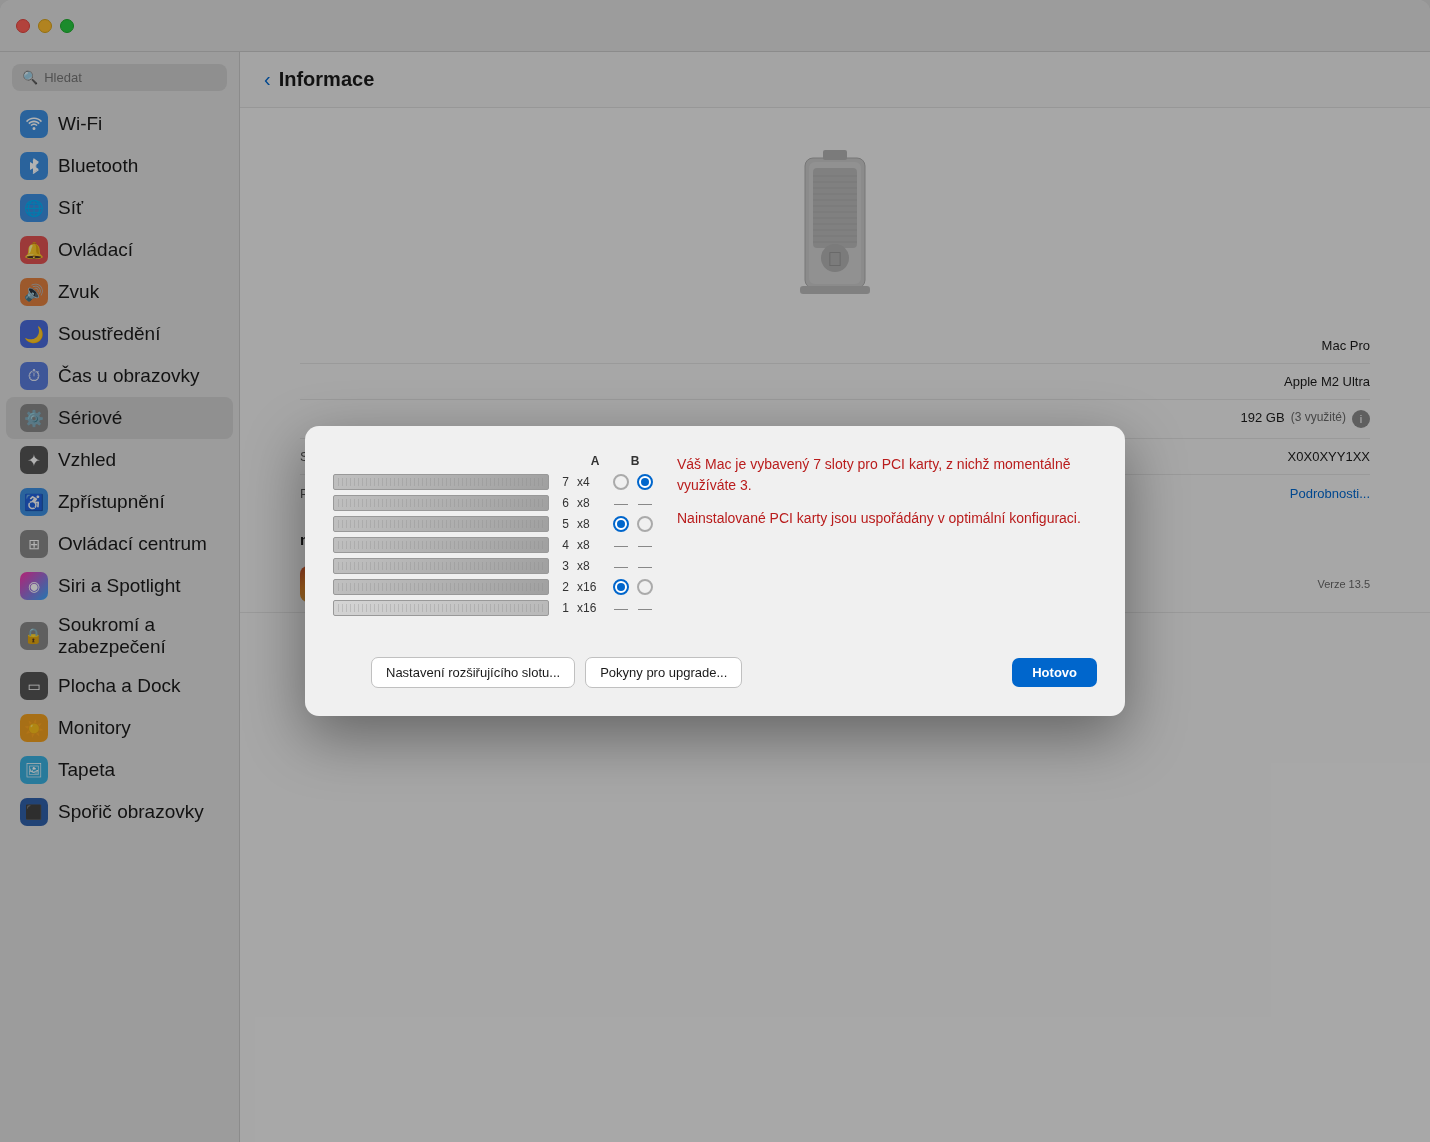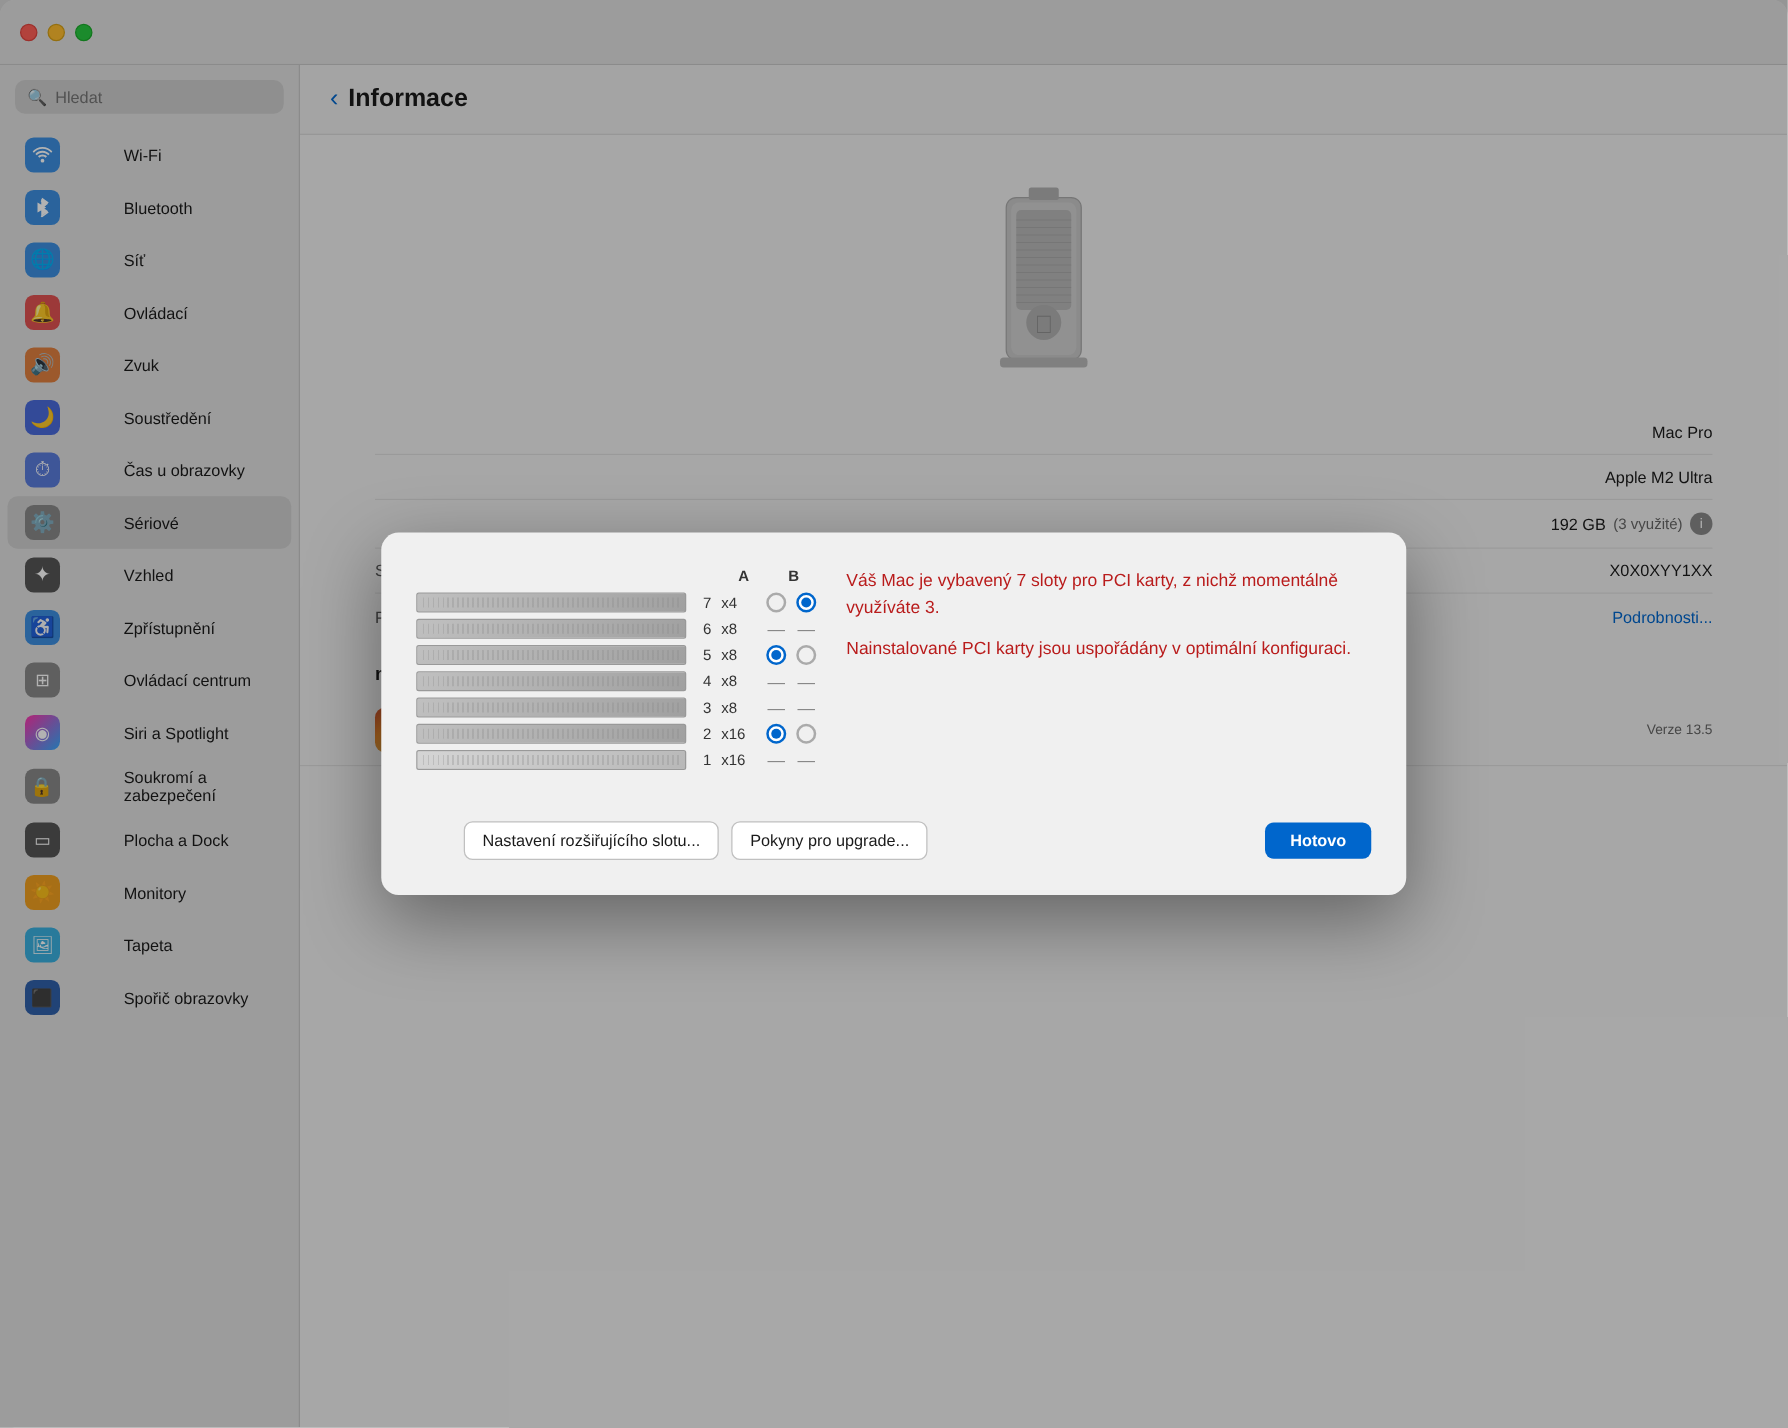--- a/index.html
+++ b/index.html
@@ -130,23 +130,22 @@
     .icon-accessibility { background: #3d8fe0; color: white; }
     .icon-control { background: #888; color: white; }
     .icon-siri { background: linear-gradient(135deg, #f3a,#3af); color: white; }
     .icon-privacy { background: #888; color: white; }
     .icon-desktop { background: #555; color: white; }
     .icon-displays { background: #f0a020; color: white; }
     .icon-wallpaper { background: #3aafde; color: white; }
     .icon-screensaver { background: #3060aa; color: white; }
 
     .sidebar-label {
-      font-size: 13px;
+      font-size: 19px;
       color: #1a1a1a;
-      margin-left: 41px;
     }
 
     
     .right-panel {
       flex: 1;
       background: #f0f0f0;
       overflow-y: auto;
       position: relative;
     }
 
@@ -203,21 +202,20 @@
 
     .info-label {
       font-size: 13px;
       color: #555;
     }
 
     .info-value {
       font-size: 13px;
       color: #1a1a1a;
       display: flex;
-      align-items: center;
       gap: 6px;
     }
 
     .info-icon-btn {
       width: 18px;
       height: 18px;
       border-radius: 50%;
       background: #888;
       color: white;
       font-size: 11px;

